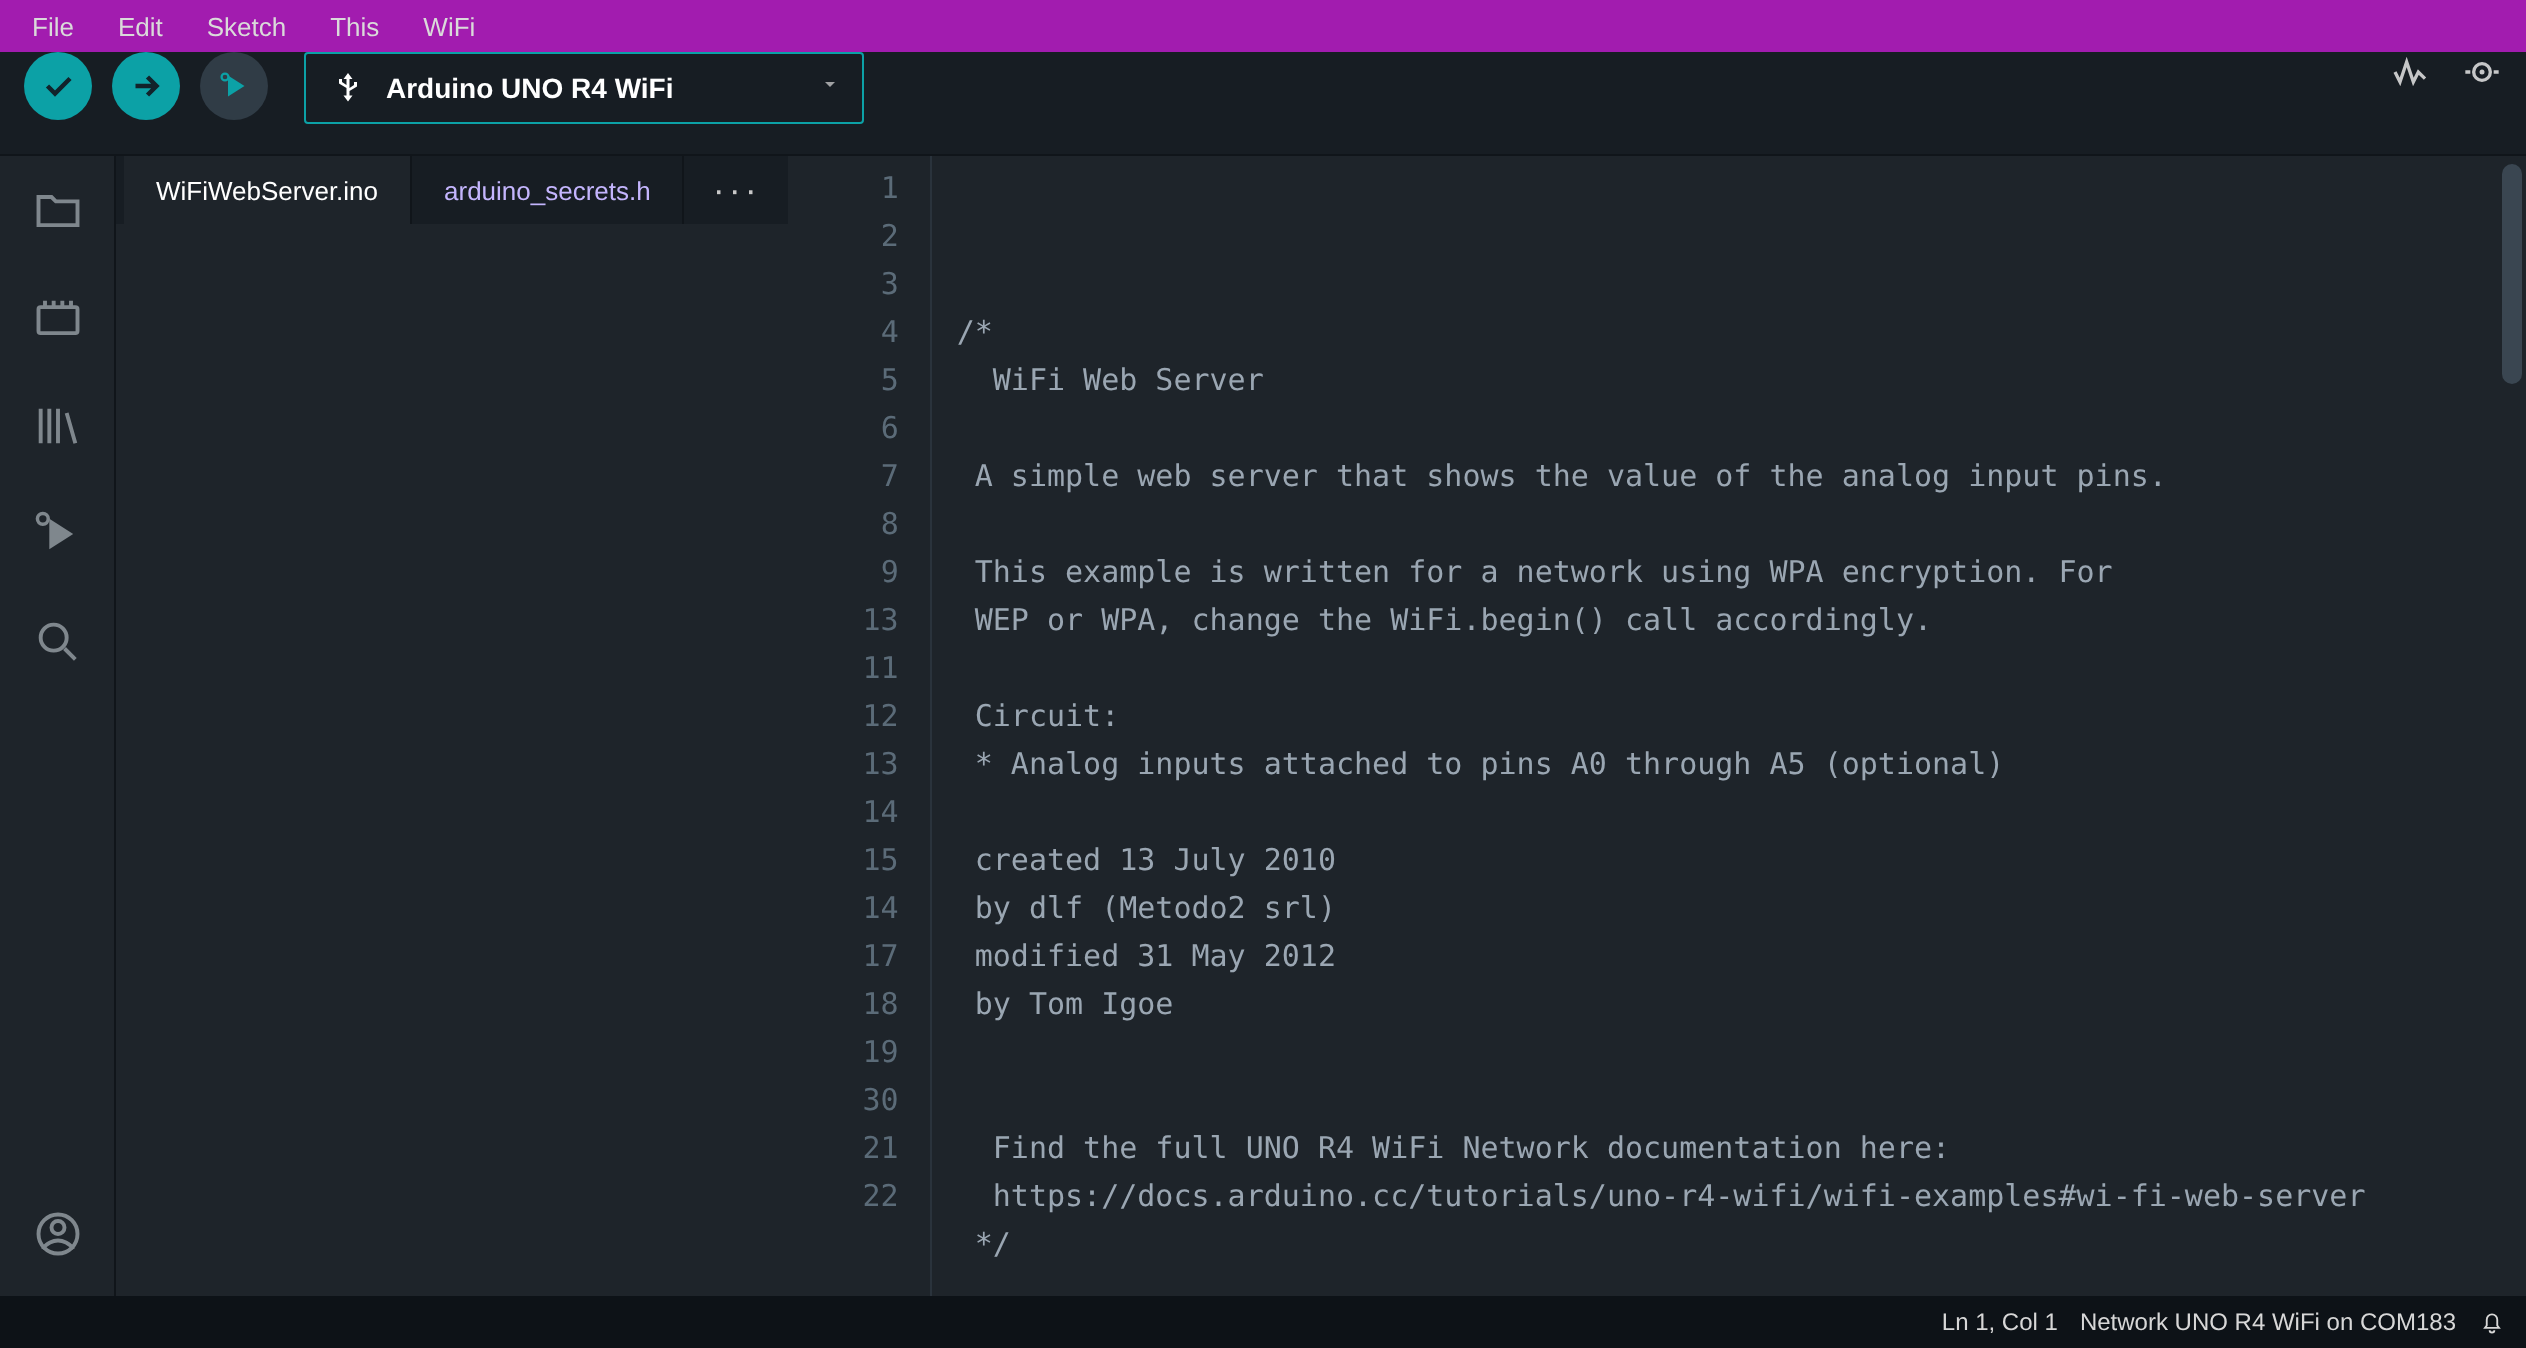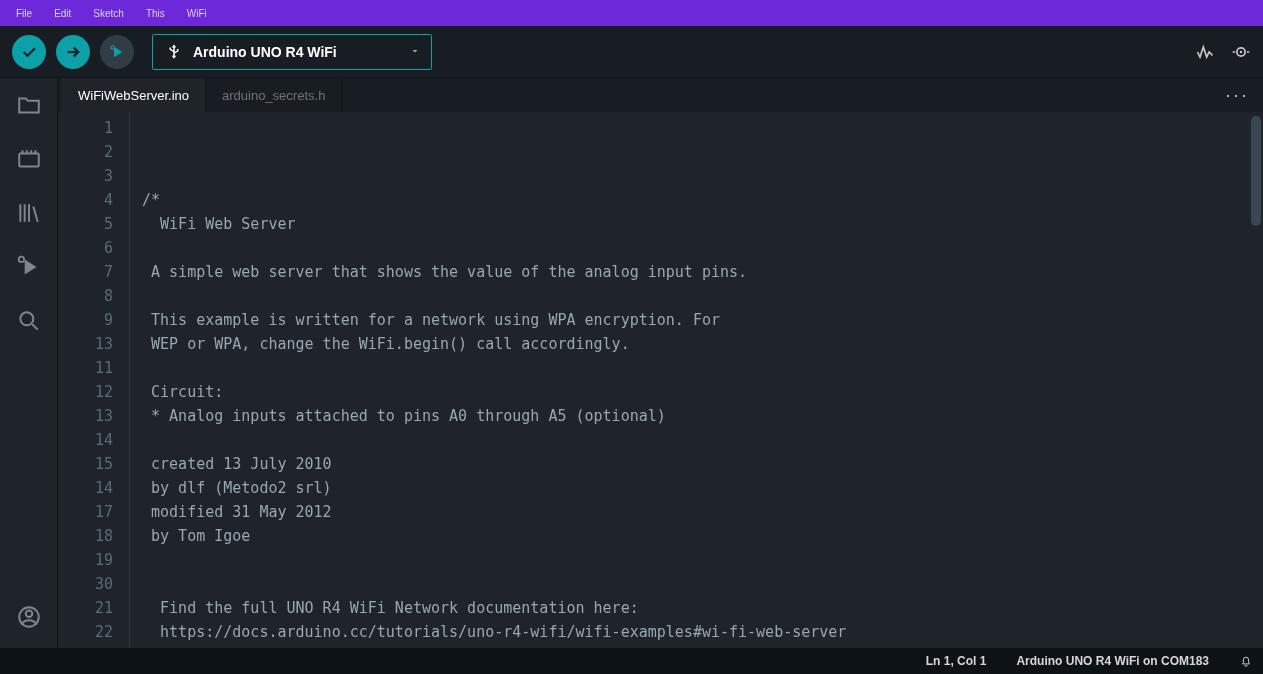--- a/index.html
+++ b/index.html
@@ -10,38 +10,38 @@
     font-family: "Segoe UI", Arial, sans-serif;
     color: #dadada;
     overflow: hidden;
     display: flex;
     flex-direction: column;
   }
 
   
   .menubar {
     height: 26px;
-    background: #6d28d9;
+    background: #a21caf;
     display: flex;
     align-items: center;
     padding: 0 6px;
-    font-size: 10px;
+    font-size: 13px;
     gap: 2px;
   }
   .menubar .item {
     padding: 4px 10px;
     cursor: default;
   }
 
   
   .toolbar {
     height: 52px;
     background: #171d23;
     display: flex;
-    align-items: center;
+    align-items: flex-start;
     padding: 0 12px;
     border-bottom: 1px solid #10151a;
   }
   .round-btn {
     width: 34px; height: 34px;
     border-radius: 50%;
     display: flex; align-items:center; justify-content:center;
     margin-right: 10px;
     cursor: pointer;
   }
@@ -85,35 +85,35 @@
     padding-top:14px;
     gap:28px;
     border-right:1px solid #10151a;
   }
   .activitybar .act { width:26px; height:26px; opacity:.55; cursor:pointer; }
   .activitybar .spacer { flex:1; }
   .activitybar .bottom { margin-bottom:18px; opacity:.55; cursor:pointer; width:26px; height:26px;}
 
   .editor-zone {
     flex:1;
-    display:flex; flex-direction:column;
+    display:flex; flex-direction:row;
     overflow:hidden;
   }
 
   .tabs {
     height:34px;
     display:flex; align-items:stretch;
     background:#171d23;
     padding-left:4px;
   }
   .tab {
     display:flex; align-items:center;
     padding:0 16px;
     font-size:13px;
-    color:#737373;
+    color:#c4b5fd;
     cursor:pointer;
     border-right:1px solid #10151a;
   }
   .tab.active { background:#1e242a; color:#fff; }
   .tabs .more { margin-left:auto; padding:0 14px; display:flex; align-items:center; color:#c8c8c8; cursor:pointer; font-size:18px; letter-spacing:2px;}
 
   .editor {
     flex:1;
     display:flex;
     overflow:hidden;
@@ -155,21 +155,21 @@
 
   
   .statusbar {
     height:26px;
     background:#0d1217;
     display:flex; align-items:center;
     font-size:12px;
     color:#d7d7d7;
     padding:0 10px;
   }
-  .statusbar .right { margin-left:auto; display:flex; gap:30px; font-weight:bold;}
+  .statusbar .right { margin-left:auto; display:flex; gap:11px; }
   .statusbar svg { width:14px; height:14px; }
 </style>
 </head>
 <body>
 
 <div class="menubar">
   <div class="item">File</div>
   <div class="item">Edit</div>
   <div class="item">Sketch</div>
   <div class="item">This</div>
@@ -279,18 +279,18 @@
       <div class="code" id="code">
         <div class="scrollbar"></div>
       <div class="line"><span class="tok-comment">/*</span></div><div class="line"><span class="tok-comment">  WiFi Web Server</span></div><div class="line"><span class="tok-comment"></span></div><div class="line"><span class="tok-comment"> A simple web server that shows the value of the analog input pins.</span></div><div class="line"><span class="tok-comment"></span></div><div class="line"><span class="tok-comment"> This example is written for a network using WPA encryption. For</span></div><div class="line"><span class="tok-comment"> WEP or WPA, change the WiFi.begin() call accordingly.</span></div><div class="line"><span class="tok-comment"></span></div><div class="line"><span class="tok-comment"> Circuit:</span></div><div class="line"><span class="tok-comment"> * Analog inputs attached to pins A0 through A5 (optional)</span></div><div class="line"><span class="tok-comment"></span></div><div class="line"><span class="tok-comment"> created 13 July 2010</span></div><div class="line"><span class="tok-comment"> by dlf (Metodo2 srl)</span></div><div class="line"><span class="tok-comment"> modified 31 May 2012</span></div><div class="line"><span class="tok-comment"> by Tom Igoe</span></div><div class="line"><span class="tok-comment"></span></div><div class="line"><span class="tok-comment"></span></div><div class="line"><span class="tok-comment">  Find the full UNO R4 WiFi Network documentation here:</span></div><div class="line"><span class="tok-comment">  </span><span class="tok-link">https://docs.arduino.cc/tutorials/uno-r4-wifi/wifi-examples#wi-fi-web-server</span></div><div class="line"><span class="tok-comment"> */</span></div></div>
     </div>
   </div>
 </div>
 
 <div class="statusbar">
   <div class="right">
     <span>Ln 1, Col 1</span>
-    <span>Arduino UNO R4 WiFi on COM183</span>
+    <span>Network UNO R4 WiFi on COM183</span>
     <svg viewBox="0 0 24 24">
         <path fill="none" stroke="#d7d7d7" stroke-width="1.6" d="M6 17h12l-1.5-2V10a4.5 4.5 0 10-9 0v5L6 17zM10 19a2 2 0 004 0"></path>
       </svg>
   </div>
 </div>
 
 </body></html>

